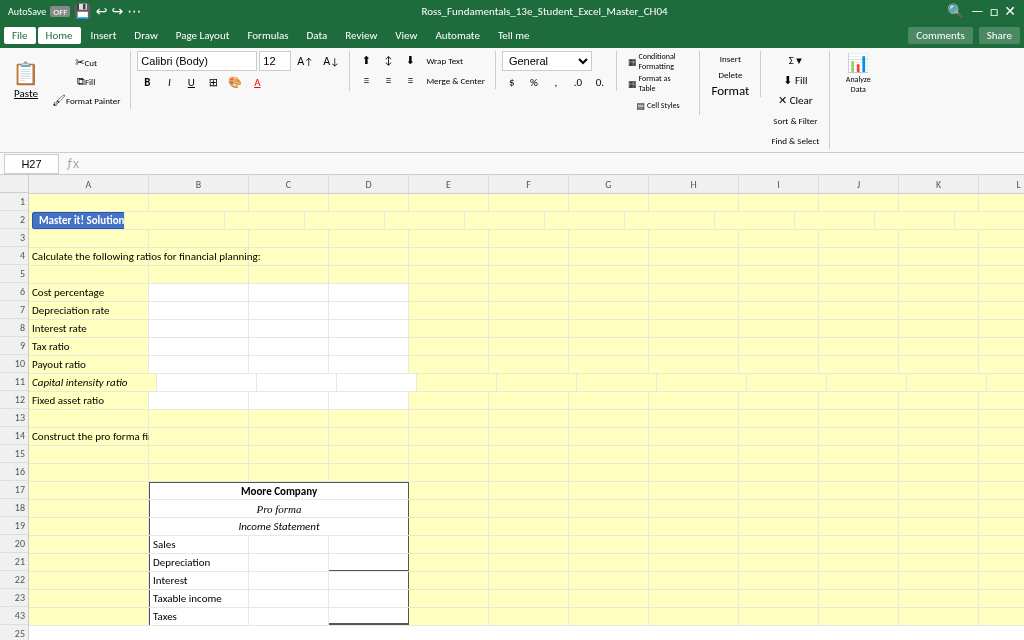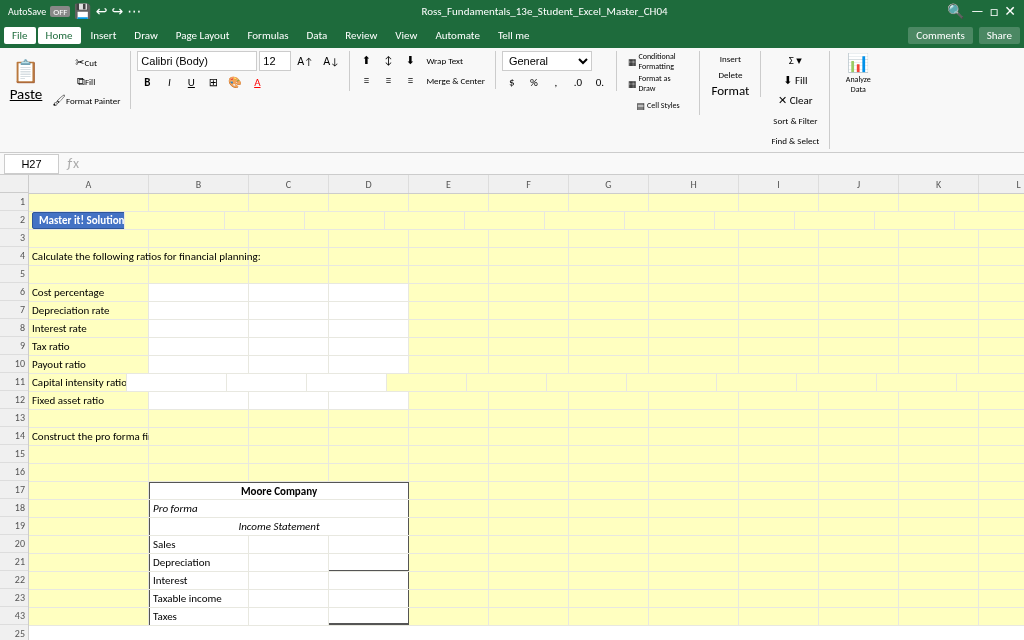--- a/index.html
+++ b/index.html
@@ -258,21 +258,21 @@
   <span style="background:rgba(255,255,255,0.2);padding:2px 8px;border-radius:2px;cursor:pointer;font-size:11px;margin-left:4px;">Share</span>
 </div>
 
 <div id="ribbon" style="background:#f8f8f8;border-bottom:1px solid #ccc;padding:3px 6px;">
   <div class="ribbon-row" style="align-items:flex-start;">
 
     <div class="ribbon-group">
       <div style="display:flex;flex-direction:column;align-items:center;">
         <div class="ribbon-btn" style="height:44px;width:40px;">
           <span style="font-size:22px;">📋</span>
-          <span style="font-size:15px;text-decoration:underline;">Paste</span>
+          <span style="font-size:11px;text-decoration:underline;">Paste</span>
         </div>
       </div>
       <div style="display:flex;flex-direction:column;gap:1px;margin-top:2px;">
         <div class="ribbon-btn-small">
             <span>✂</span> 
             <span style="font-size:9px;">Cut</span>
           </div>
         <div class="ribbon-btn-small">
             <span>⧉</span> 
             <span style="font-size:9px;">Fill</span>
@@ -329,21 +329,21 @@
       </div>
     </div>
 
     <div class="ribbon-group" style="flex-direction:column;gap:2px;">
       <div class="ribbon-btn" style="height:20px;flex-direction:row;font-size:9px;">
         <span>▦</span>
         <span style="font-size:8px;margin-left:2px;max-width:50px;white-space:normal;text-align:left;">Conditional Formatting</span>
       </div>
       <div class="ribbon-btn" style="height:20px;flex-direction:row;font-size:9px;">
         <span>▦</span>
-        <span style="font-size:8px;margin-left:2px;max-width:50px;white-space:normal;text-align:left;">Format as Draw</span>
+        <span style="font-size:8px;margin-left:2px;max-width:50px;white-space:normal;text-align:left;">Format as Table</span>
       </div>
       <div class="ribbon-btn" style="height:20px;flex-direction:row;font-size:9px;">
         <span>▤</span>
         <span style="font-size:8px;margin-left:2px;max-width:50px;white-space:normal;text-align:left;">Cell Styles</span>
       </div>
     </div>
 
     <div class="ribbon-group" style="flex-direction:column;gap:2px;">
       <div class="ribbon-btn" style="height:14px;flex-direction:row;font-size:9px;">Insert</div>
       <div class="ribbon-btn" style="height:14px;flex-direction:row;font-size:9px;">Delete</div>
@@ -574,21 +574,21 @@
           <div class="grid-cell" style="width:80px;"></div>
           <div class="grid-cell" style="width:80px;"></div>
           <div class="grid-cell" style="width:80px;"></div>
           <div class="grid-cell" style="width:90px;"></div>
           <div class="grid-cell" style="width:80px;"></div>
           <div class="grid-cell" style="width:80px;"></div>
           <div class="grid-cell" style="width:80px;"></div>
         </div>
 
         <div class="grid-row">
-          <div class="grid-cell" style="width:98px;">
+          <div class="grid-cell" style="width:128px;font-style:italic;">
               <span>Capital intensity ratio</span>
             </div>
           <div class="grid-cell" style="width:100px;background:#fff;"></div>
           <div class="grid-cell" style="width:80px;background:#fff;"></div>
           <div class="grid-cell" style="width:80px;background:#fff;"></div>
           <div class="grid-cell" style="width:80px;"></div>
           <div class="grid-cell" style="width:80px;"></div>
           <div class="grid-cell" style="width:80px;"></div>
           <div class="grid-cell" style="width:90px;"></div>
           <div class="grid-cell" style="width:80px;"></div>
@@ -679,21 +679,21 @@
           <div class="grid-cell" style="width:80px;"></div>
           <div class="grid-cell" style="width:80px;"></div>
           <div class="grid-cell" style="width:90px;"></div>
           <div class="grid-cell" style="width:80px;"></div>
           <div class="grid-cell" style="width:80px;"></div>
           <div class="grid-cell" style="width:80px;"></div>
         </div>
 
         <div class="grid-row">
           <div class="grid-cell" style="width:120px;"></div>
-          <div class="grid-cell" style="width:260px;background:#fff;justify-content:flex-start;font-style:italic;border-left:1px solid #555;border-right:1px solid #555;">
+          <div class="grid-cell" style="width:260px;background:#fff;justify-content:center;font-style:italic;border-left:1px solid #555;border-right:1px solid #555;font-family:Liberation Serif, serif;">
               <span>Pro forma</span>
             </div>
           <div class="grid-cell" style="width:80px;"></div>
           <div class="grid-cell" style="width:80px;"></div>
           <div class="grid-cell" style="width:80px;"></div>
           <div class="grid-cell" style="width:90px;"></div>
           <div class="grid-cell" style="width:80px;"></div>
           <div class="grid-cell" style="width:80px;"></div>
           <div class="grid-cell" style="width:80px;"></div>
         </div>

